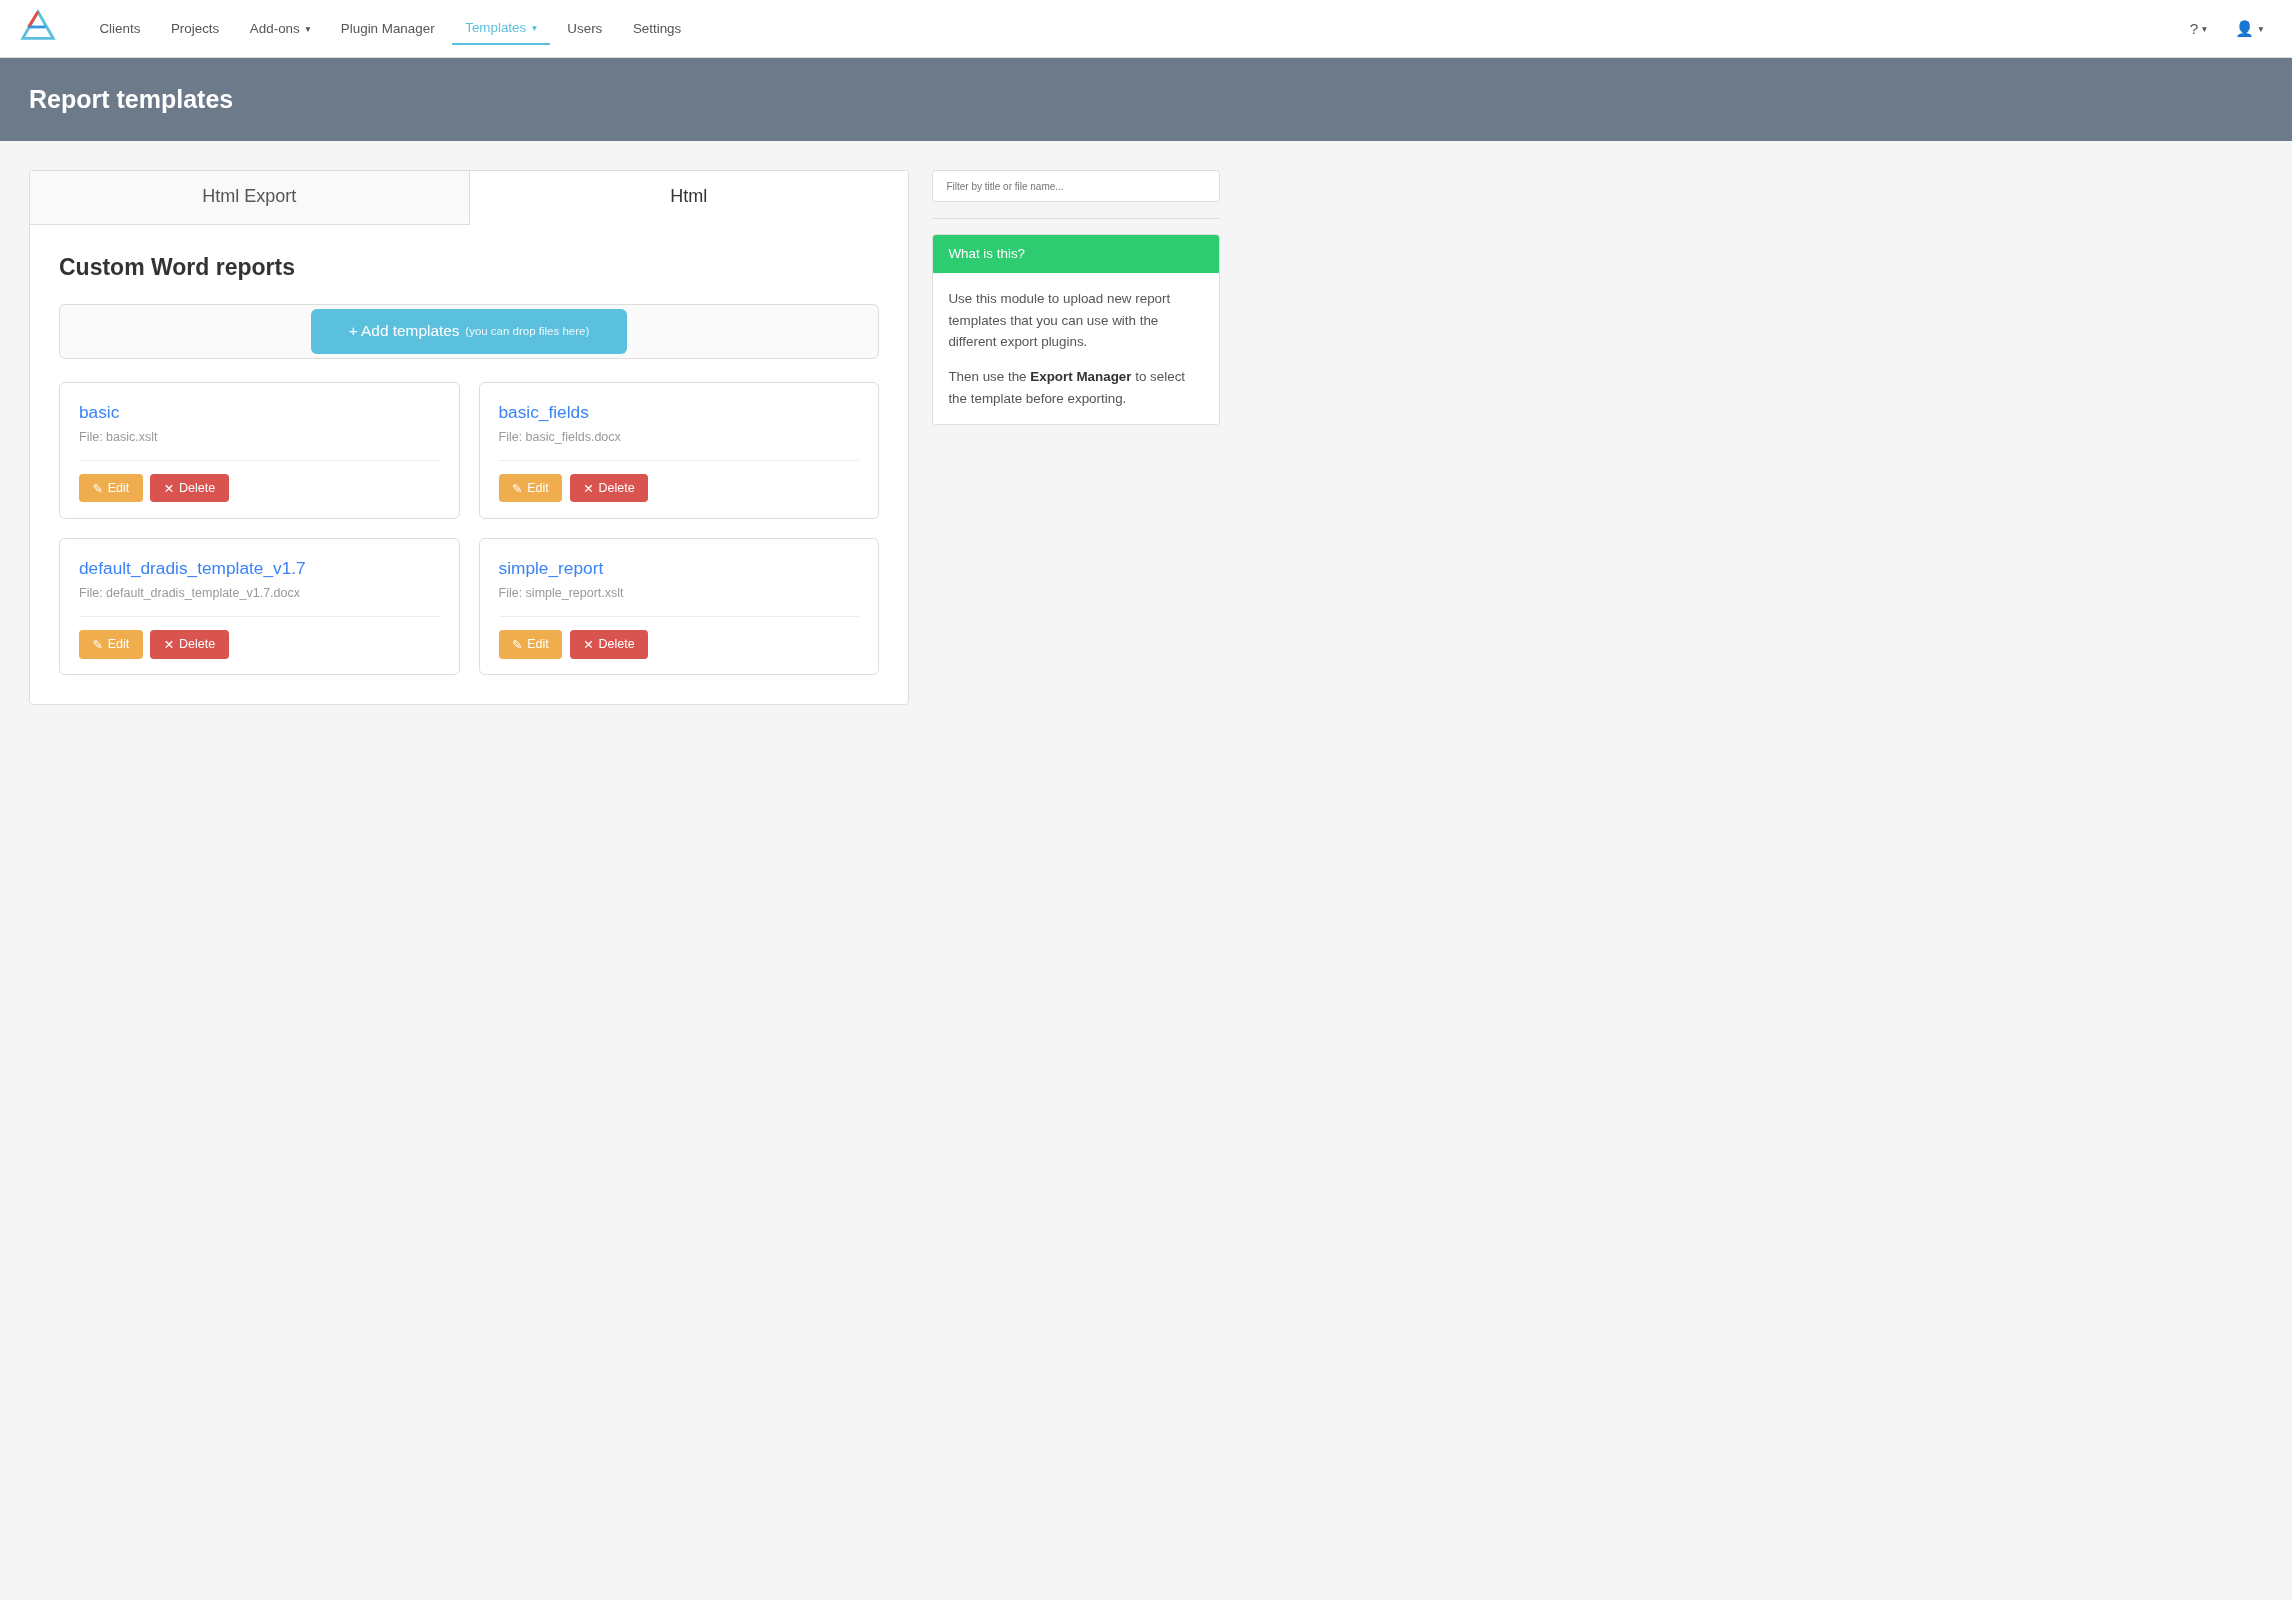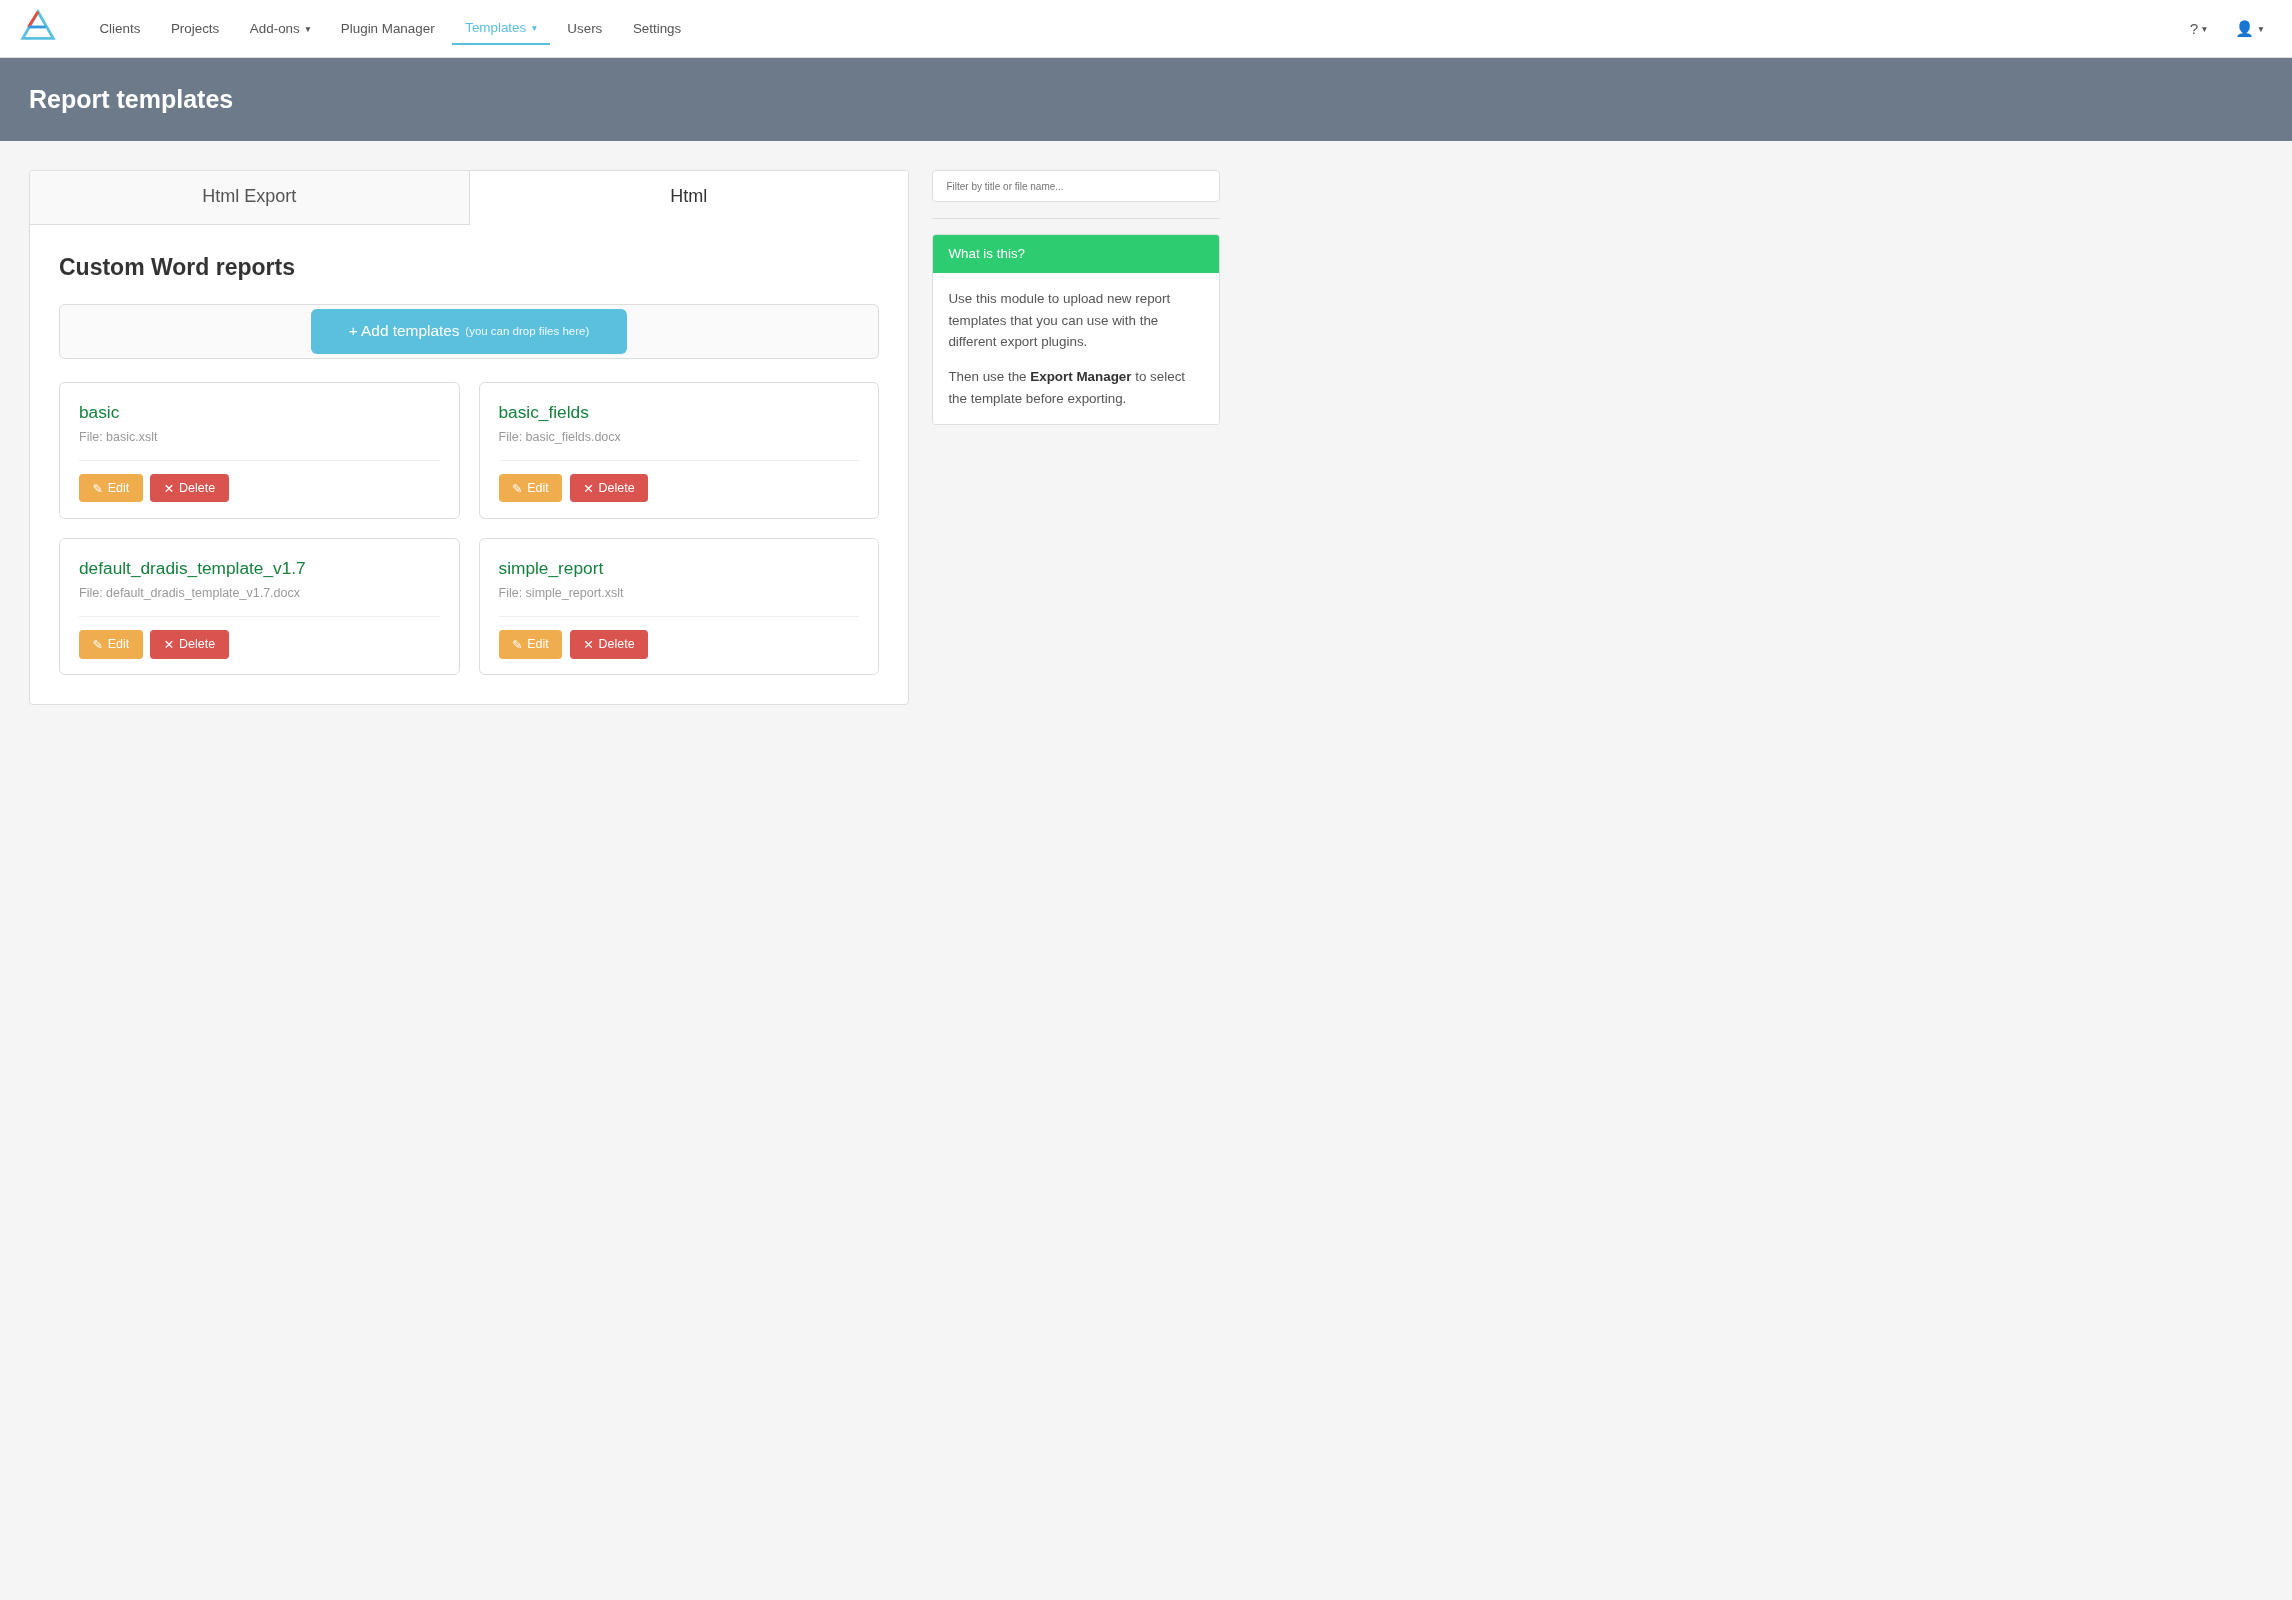--- a/index.html
+++ b/index.html
@@ -142,21 +142,21 @@
       gap: 19px;
     }
     .template-card {
       border: 1px solid #ddd;
       border-radius: 5.8px;
       padding: 19px 19px 15.4px;
       background: #fff;
     }
     .template-card h3 {
       font-size: 17.3px;
-      color: #15803d;
+      color: #3b82f6;
       font-weight: 400;
       margin-bottom: 7.7px;
     }
     .template-card .file-name {
       color: #999;
       font-size: 12.5px;
       margin-bottom: 15.4px;
     }
     .template-card .divider {
       border: none;

